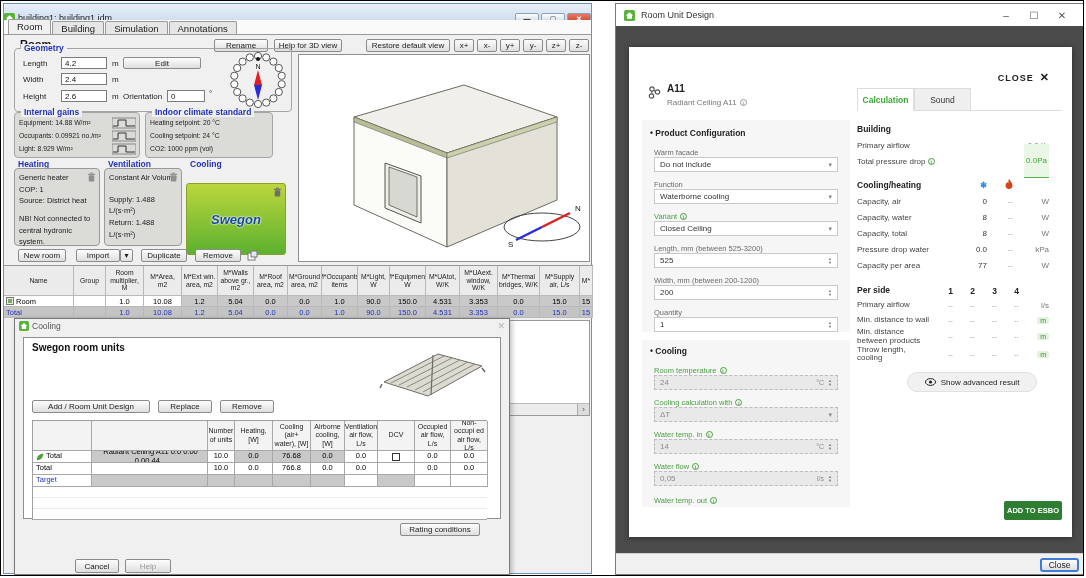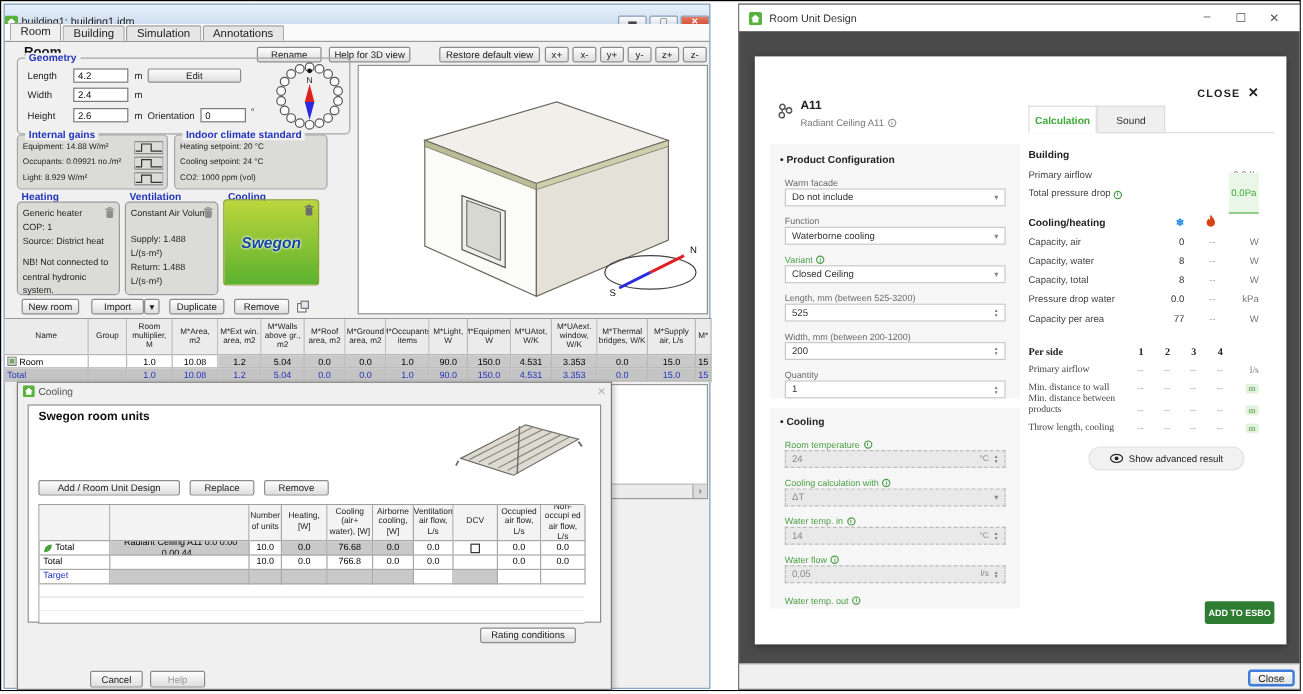--- a/index.html
+++ b/index.html
@@ -90,29 +90,29 @@
   .info.gray { border-color:#999; color:#999; }
 
   .res { position:absolute; left:228px; top:70px; width:192px; font-size:8px; color:#444; }
   .res-h { font-weight:bold; color:#222; font-size:8.5px; }
   .rrow { display:flex; align-items:center; height:16px; }
   .rrow .lbl { flex:1; }
   .rrow .v1 { width:28px; text-align:right; color:#333; }
   .rrow .v2 { width:26px; text-align:right; color:#aaa; }
   .rrow .vu { width:36px; text-align:right; color:#777; }
   .pgreen { color:#3aaa35; background:#eaf6e6; border-bottom:1px solid #56b04c; padding:12px 2px; }
-  .srow { display:flex; align-items:flex-end; min-height:15px;font-family:Liberation Serif, serif; }
+  .srow { display:flex; align-items:center; min-height:15px; }
   .srow .lbl { flex:1; line-height:1.1; }
   .srow .d { width:22px; text-align:right; color:#aaa; }
   .srow .du { width:30px; display:flex; justify-content:flex-end; color:#777; }
   .chip { background:#e3f2dc; color:#3f8f3a; padding:0 3px; border-radius:2px; font-size:7px; }
   .adv { position:absolute; left:278px; top:325px; width:130px; height:20px; background:#f1f1f1; border:1px solid #e0e0e0; border-radius:10px; display:flex; align-items:center; justify-content:center; gap:5px; font-size:8px; color:#222; }
   .esbo { position:absolute; left:375px; top:454px; width:58px; height:19px; background:#2e7d32; color:#fff; font-size:7.5px; font-weight:bold; display:flex; align-items:center; justify-content:center; border-radius:2px; }
 
-  .swegon { position:absolute; left:182px; top:131px; width:80px; height:72px; background:linear-gradient(#bcd63c,#5cb130); border:1px solid #8aa12a; border-radius:3px; display:flex; align-items:center; justify-content:center; }
+  .swegon { position:absolute; left:182px; top:148px; width:100px; height:72px; background:linear-gradient(#bcd63c,#5cb130); border:1px solid #8aa12a; border-radius:3px; display:flex; align-items:center; justify-content:center; }
   .swegon span { font-size:13px; font-weight:bold; font-style:italic; color:#14489f; text-shadow:0 0 2px #fff, 0 0 2px #fff; }
 </style>
 </head>
 <body>
 
 <div class="stage">
 
   <div class="lw">
     <div class="lw-title">
       <svg width="11" height="11" viewBox="0 0 12 12" style="margin-right:3px">

